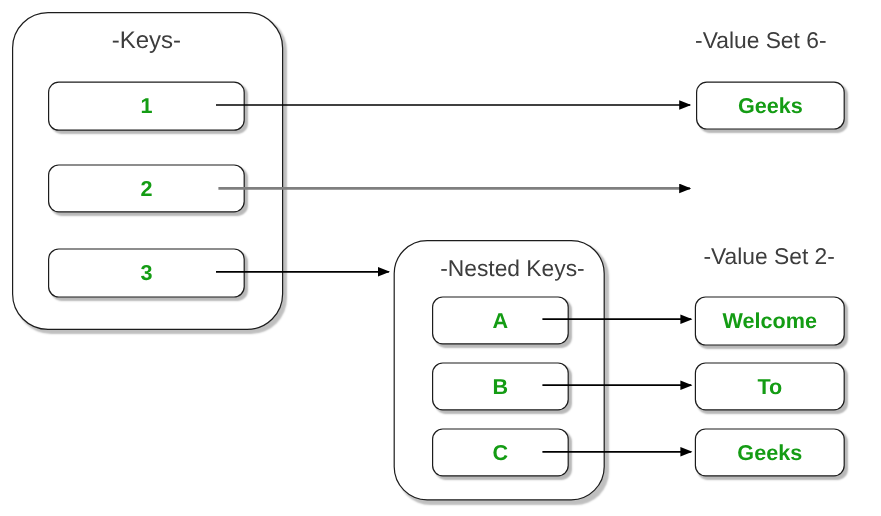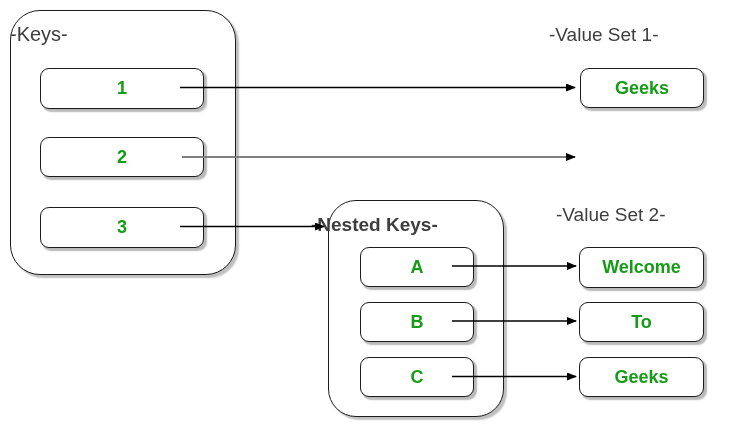--- a/index.html
+++ b/index.html
@@ -29,27 +29,27 @@
   .group.nested {
     left: 328px; top: 200px;
     width: 174px; height: 215px;
     border-radius: 28px;
   }
   .title {
     position: absolute;
     color: #3d3d3d;
     font-size: 19px;
     font-weight: 500;
-    text-align: left;
+    text-align: center;
     white-space: nowrap;
     line-height: 22px;
   }
   .title.keys-title     { left: 10px;  top: 23px;  width: 224px; font-size: 20px; }
   .title.vs1-title      { left: 549px; top: 24px;  width: 170px; }
-  .title.nested-title   { left: 311px; top: 214px; width: 174px; font-weight: bold; }
+  .title.nested-title   { left: 340px; top: 214px; width: 174px; }
   .title.vs2-title      { left: 556px; top: 204px; width: 170px; }
   .node {
     position: absolute;
     background: #ffffff;
     border: 1.4px solid #1c1c1c;
     border-radius: 9px;
     box-shadow: 2.5px 2.5px 1.5px rgba(0,0,0,0.28);
     display: flex;
     align-items: center;
     justify-content: center;
@@ -82,21 +82,21 @@
 </style>
 </head>
 <body>
 
 <div class="canvas">
 
   <div class="group keys"></div>
   <div class="group nested"></div>
 
   <div class="title keys-title">-Keys-</div>
-  <div class="title vs1-title">-Value Set 1-</div>
+  <div class="title vs1-title">-Value Set 6-</div>
   <div class="title nested-title">-Nested Keys-</div>
   <div class="title vs2-title">-Value Set 2-</div>
 
   <div class="node k1">1</div>
   <div class="node k2">2</div>
   <div class="node k3">3</div>
 
   <div class="node v1a">Geeks</div>
 
   <div class="node na">A</div>

